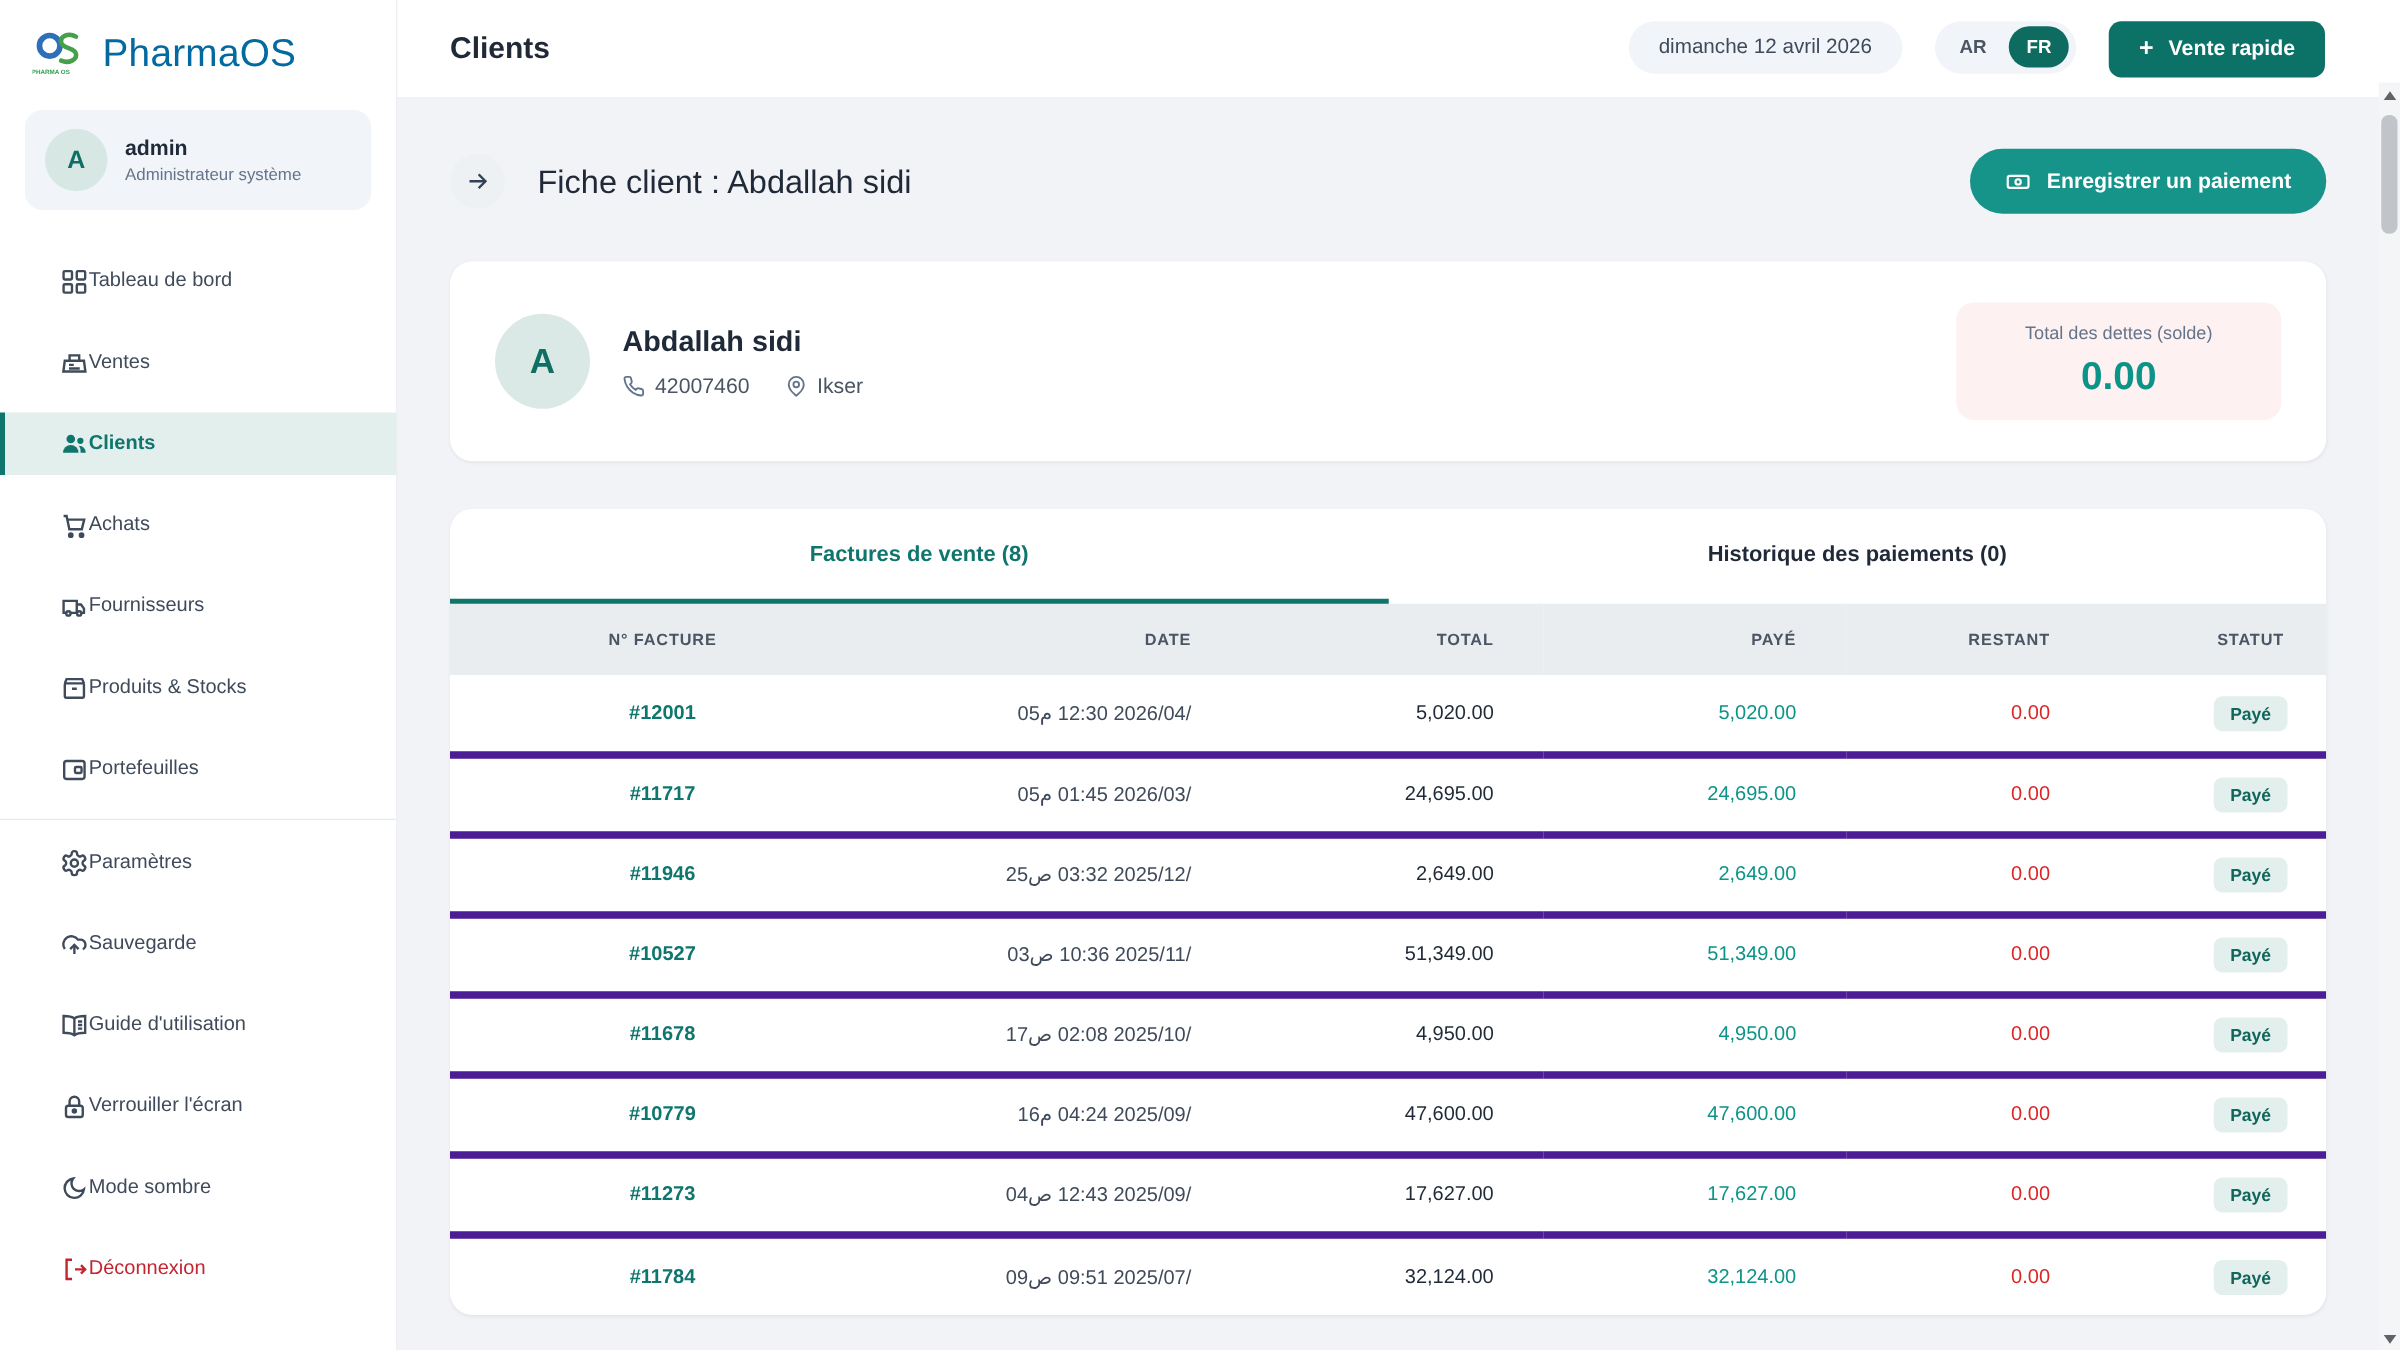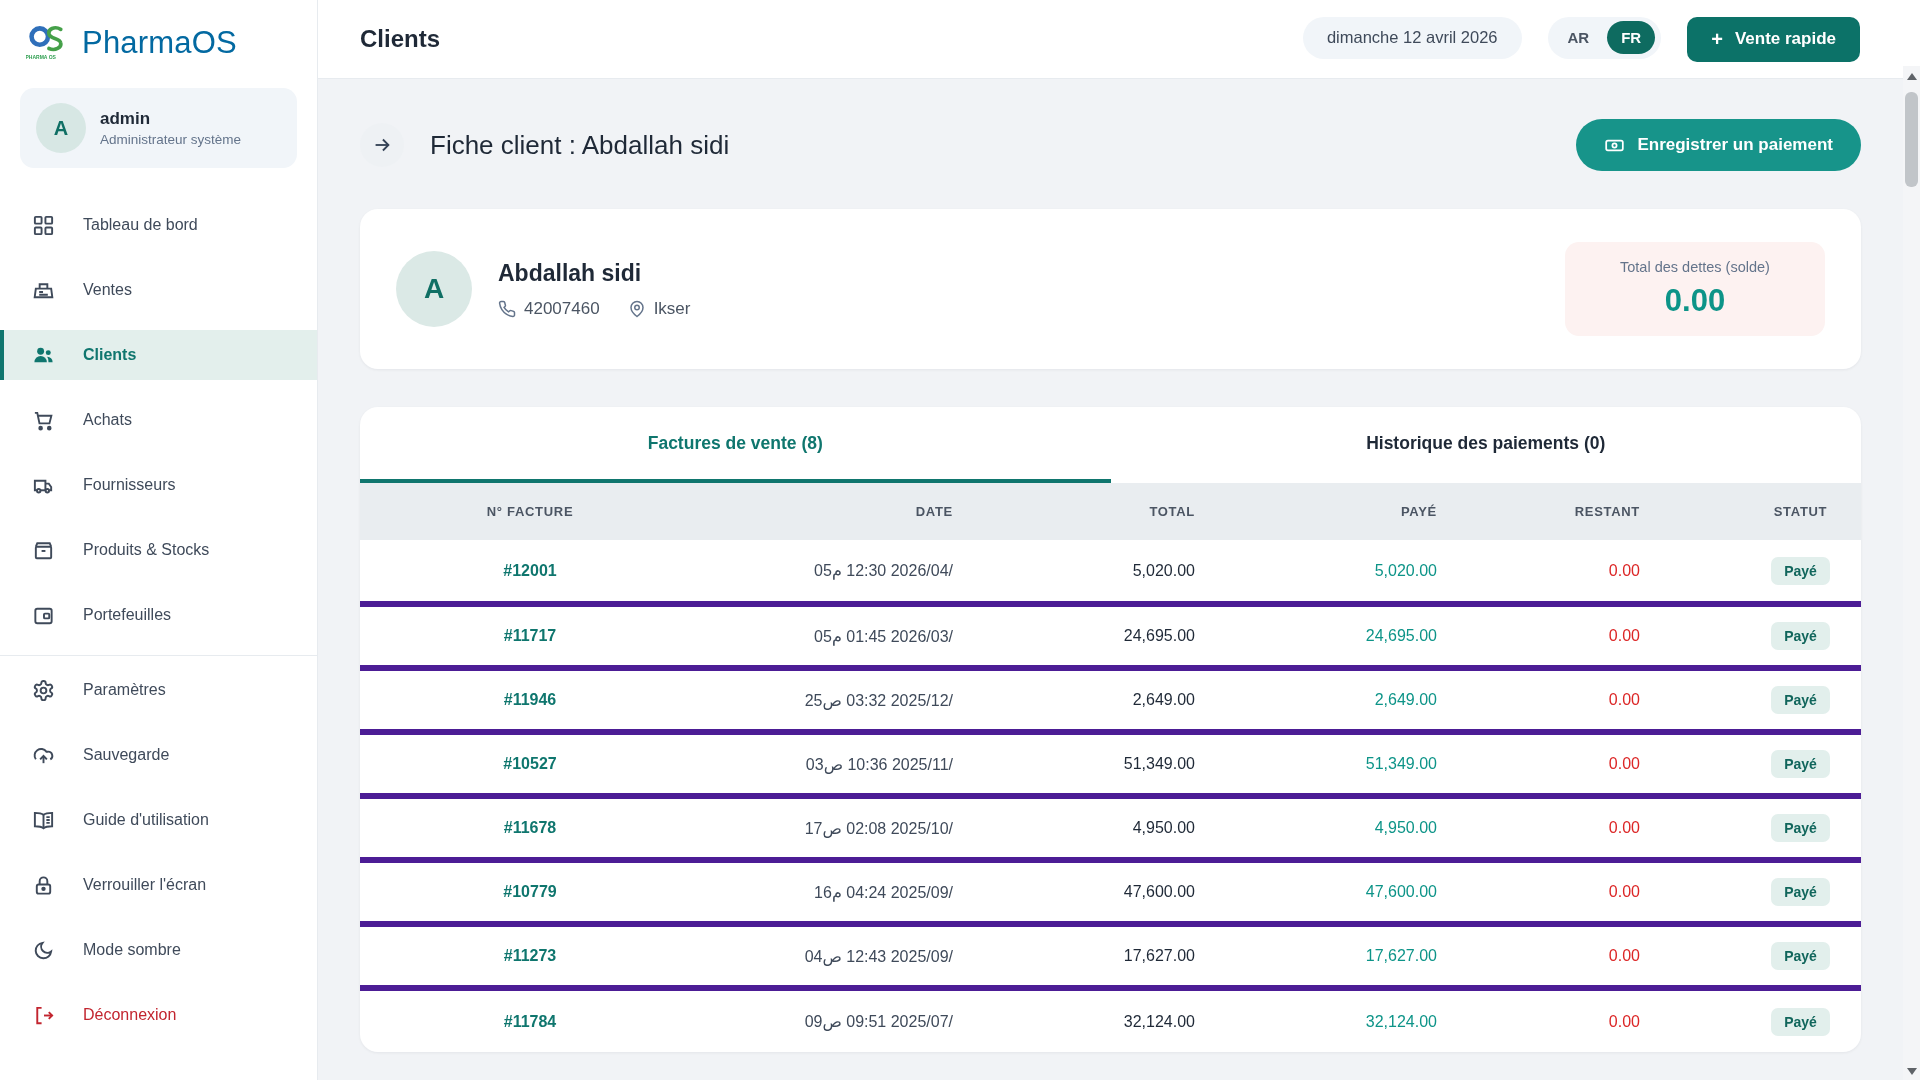--- a/index.html
+++ b/index.html
@@ -14,22 +14,22 @@
   .brand { display:flex; align-items:center; gap:12px; padding:22px 24px 10px 26px; }
   .brand-name { font-size:31px; font-weight:normal; color:#0369a1; letter-spacing:.2px; }
   .user-card { margin:14px 20px 6px 20px; background:#f1f5f9; border-radius:14px;
     padding:15px 16px; display:flex; align-items:center; gap:14px; }
   .user-avatar { width:50px; height:50px; border-radius:50%; background:#d7e7e4;
     color:#0f6f64; font-weight:bold; font-size:20px; display:flex; align-items:center; justify-content:center; }
   .user-name { font-size:17px; font-weight:bold; color:#1f2937; }
   .user-role { font-size:13.5px; color:#64748b; margin-top:3px; }
 
   nav { margin-top:26px; flex:1; }
-  .nav-item { height:50px; margin-bottom:15px; display:flex; align-items:center; gap:28px;
-    padding-left:28px; font-size:16px; color:#3f4a5a; cursor:pointer; border-left:4px solid transparent; }
+  .nav-item { height:50px; margin-bottom:15px; display:flex; align-items:center; gap:0;
+    padding-left:44px; font-size:16px; color:#3f4a5a; cursor:pointer; border-left:4px solid transparent; }
   .nav-item svg { width:23px; height:23px; flex:0 0 23px; }
   .nav-item.active { background:#e3efec; border-left-color:#0f766e; color:#0f766e; font-weight:bold; }
   .nav-item.danger { color:#c2252f; }
   .nav-divider { height:1px; background:#e7ebef; margin:8px 0 9px 0; }
 
   
   .main { flex:1; position:relative; height:1080px; }
   .topbar { height:79px; background:#ffffff; border-bottom:1px solid #e7ebef;
     display:flex; align-items:center; padding:0 60px 0 42px; }
   .topbar-title { font-size:24px; font-weight:bold; color:#1f2937; }

